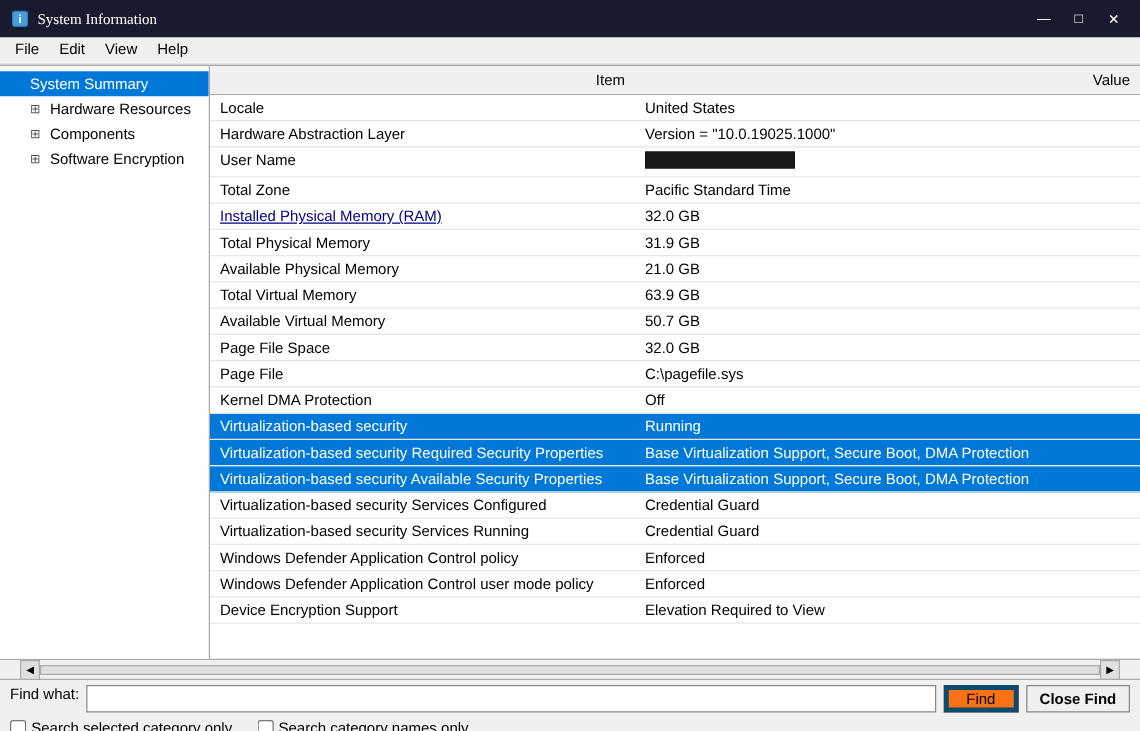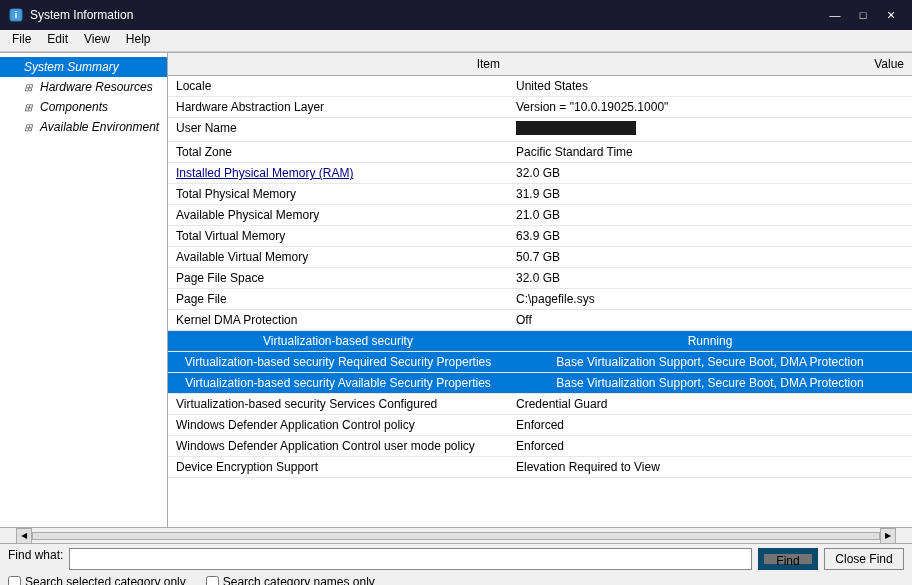--- a/index.html
+++ b/index.html
@@ -27,20 +27,21 @@
       height: 16px;
       margin-right: 6px;
       display: flex;
       align-items: center;
       justify-content: center;
     }
     .title-bar-text {
       flex: 1;
       font-size: 12px;
       color: #ffffff;
+      font-family: Liberation Serif, serif;
     }
     .title-bar-controls {
       display: flex;
       gap: 2px;
     }
     .title-btn {
       width: 26px;
       height: 20px;
       background: transparent;
       border: none;
@@ -76,21 +77,20 @@
     }
 
     
     .tree-panel {
       width: 168px;
       min-width: 168px;
       background: white;
       border-right: 1px solid #aaa;
       overflow-y: auto;
       padding: 4px 0;
-      font-style: italic;
     }
     .tree-item {
       padding: 3px 4px 3px 8px;
       cursor: pointer;
       color: #000;
       display: flex;
       align-items: center;
       font-size: 12px;
     }
     .tree-item.selected { background: #0078d7; color: white; }
@@ -129,21 +129,20 @@
       padding: 3px 8px;
       vertical-align: top;
       border-bottom: 1px solid #e8e8e8;
       color: #000;
     }
     .data-table tr.highlighted {
       background: #0078d7;
     }
     .data-table tr.highlighted td {
       color: white;
-      text-align: center;
     }
     .data-table .item-col {
       width: 340px;
       min-width: 340px;
     }
     .data-table .value-col {
       min-width: 400px;
     }
     .user-name-value {
       display: inline-block;
@@ -174,34 +173,35 @@
       flex: 1;
       height: 22px;
       border: 1px solid #888;
       background: white;
       padding: 2px 4px;
       font-size: 12px;
     }
     .find-btn {
       height: 22px;
       min-width: 60px;
-      background: #737373;
-      border: 6px solid #0c4a6e;
+      background: #f97316;
+      border: 4px solid #0c4a6e;
       cursor: pointer;
       font-size: 12px;
       padding: 0 10px;
     }
     .close-find-btn {
       height: 22px;
       min-width: 80px;
       background: #f0f0f0;
       border: 1px solid #888;
       cursor: pointer;
       font-size: 12px;
       padding: 0 10px;
+      font-weight: bold;
     }
     .checkbox-row {
       display: flex;
       align-items: center;
       gap: 20px;
     }
     .checkbox-label {
       display: flex;
       align-items: center;
       gap: 4px;
@@ -276,21 +276,21 @@
     <div class="tree-item child">
       <span class="tree-expander">⊞</span>
       <span>Hardware Resources</span>
     </div>
     <div class="tree-item child">
       <span class="tree-expander">⊞</span>
       <span>Components</span>
     </div>
     <div class="tree-item child">
       <span class="tree-expander">⊞</span>
-      <span>Available Environment</span>
+      <span>Software Encryption</span>
     </div>
   </div>
 
   <div class="data-panel">
     <table class="data-table">
       <thead>
         <tr>
           <th class="item-col">Item</th>
           <th class="value-col">Value</th>
         </tr>
@@ -354,20 +354,24 @@
           </tr>
           <tr class="highlighted">
             <td class="item-col">Virtualization-based security Available Security Properties</td>
             <td class="value-col">Base Virtualization Support, Secure Boot, DMA Protection</td>
           </tr>
           <tr>
             <td class="item-col">Virtualization-based security Services Configured</td>
             <td class="value-col">Credential Guard</td>
           </tr>
           <tr>
+            <td class="item-col">Virtualization-based security Services Running</td>
+            <td class="value-col">Credential Guard</td>
+          </tr>
+          <tr>
             <td class="item-col">Windows Defender Application Control policy</td>
             <td class="value-col">Enforced</td>
           </tr>
           <tr>
             <td class="item-col">Windows Defender Application Control user mode policy</td>
             <td class="value-col">Enforced</td>
           </tr>
           <tr>
             <td class="item-col">Device Encryption Support</td>
             <td class="value-col">Elevation Required to View</td>

